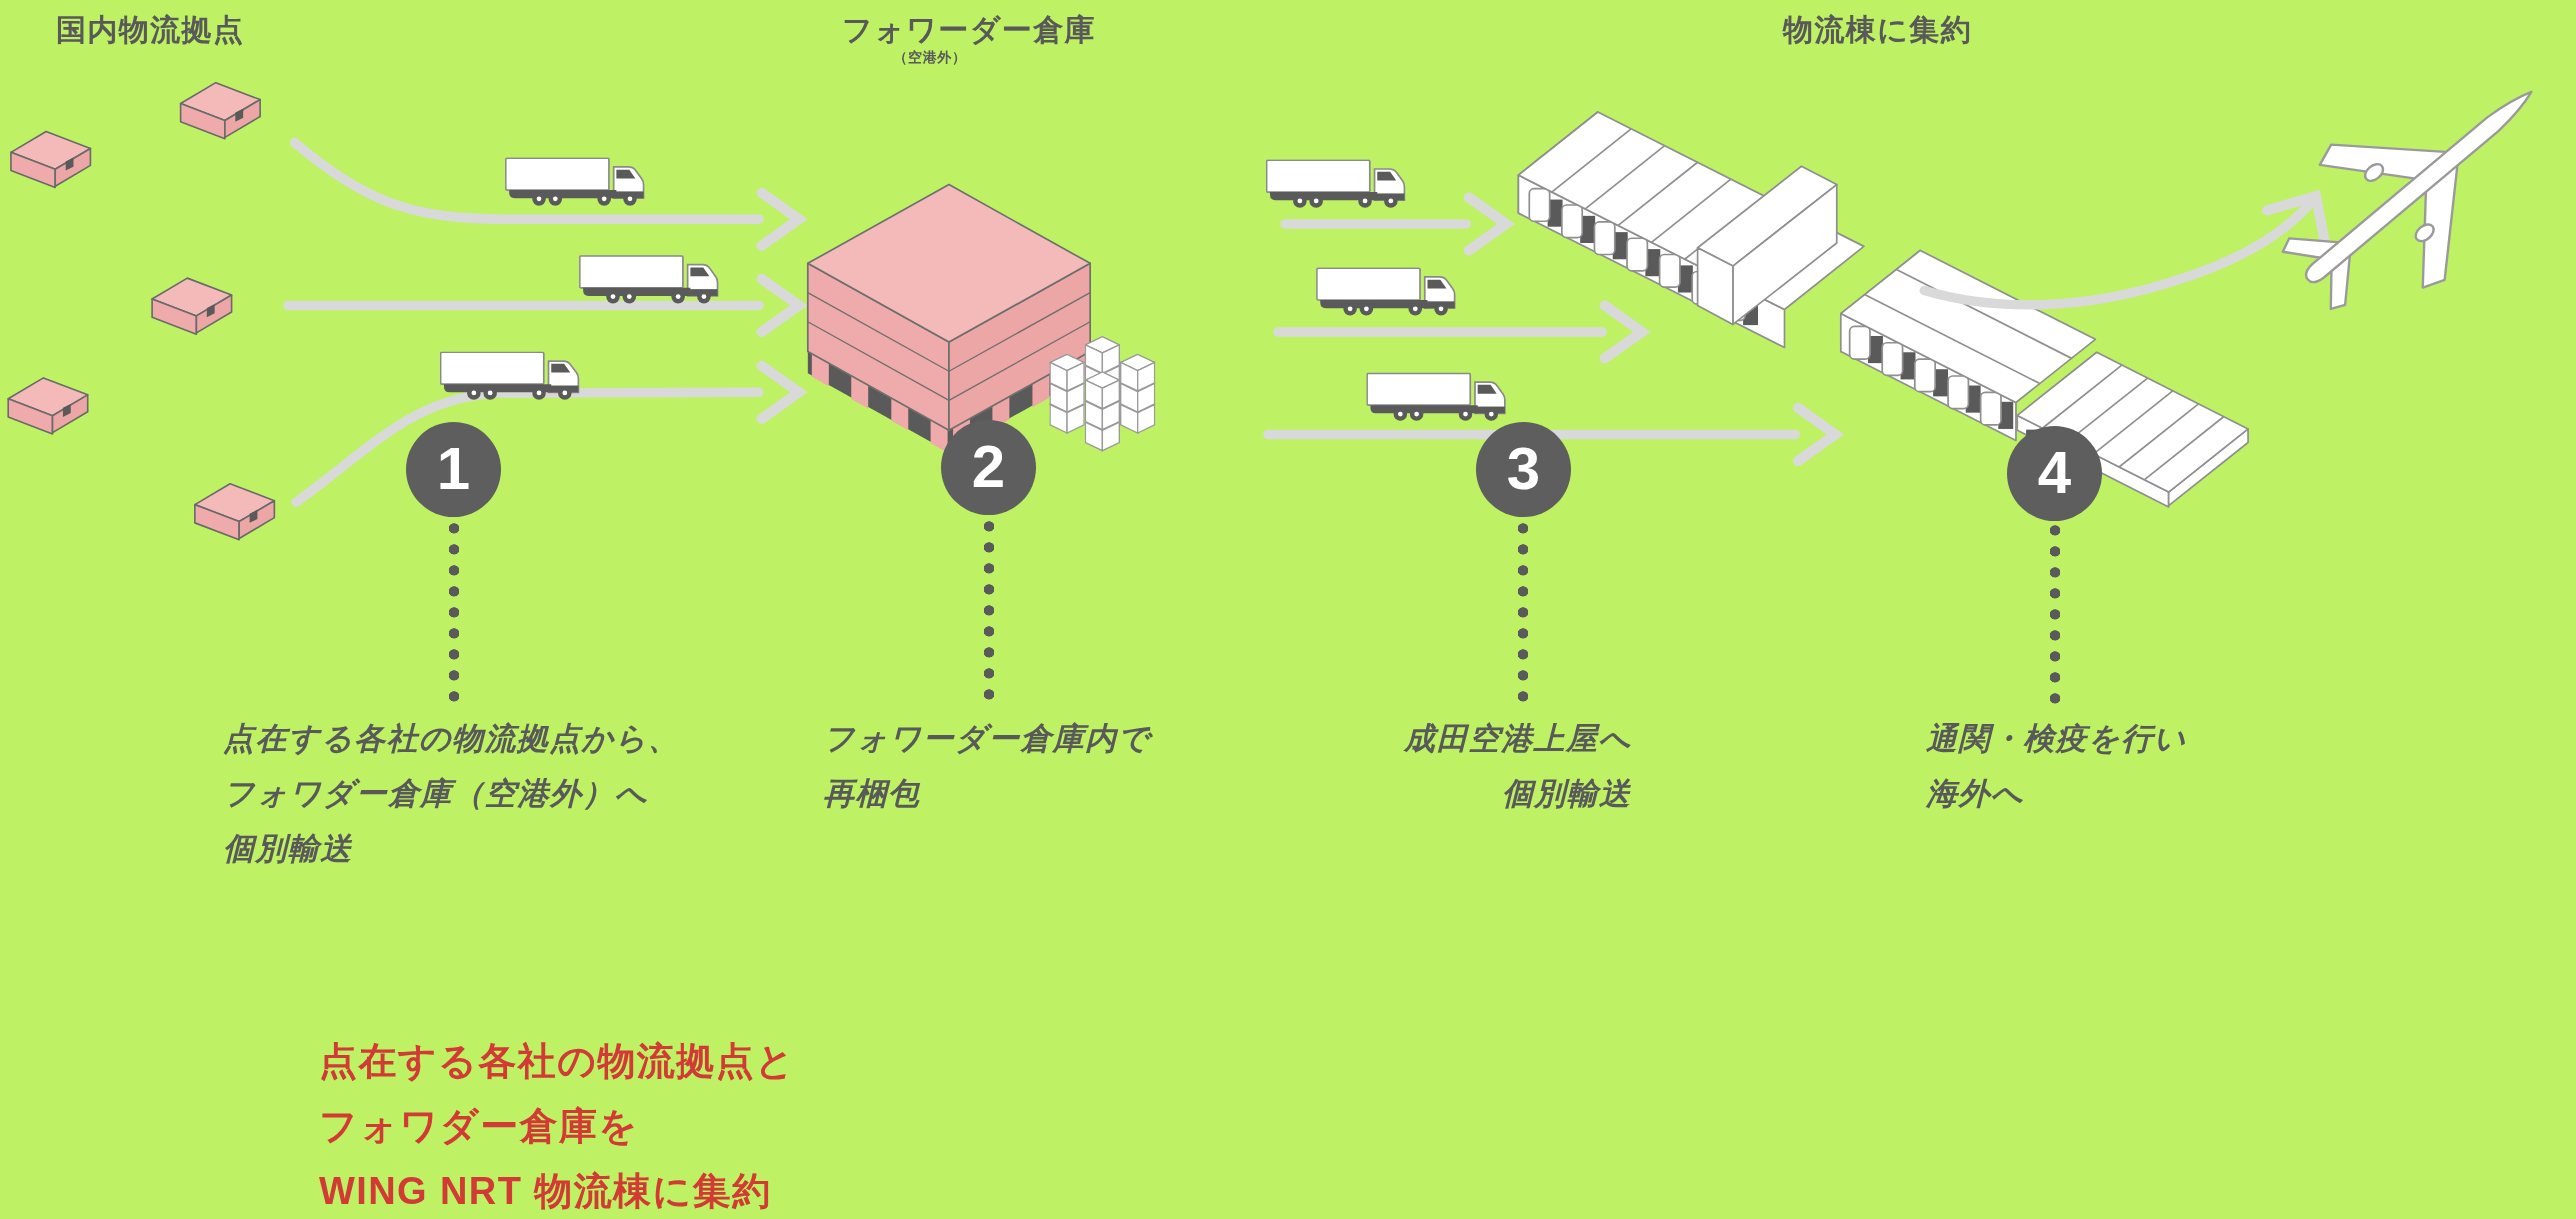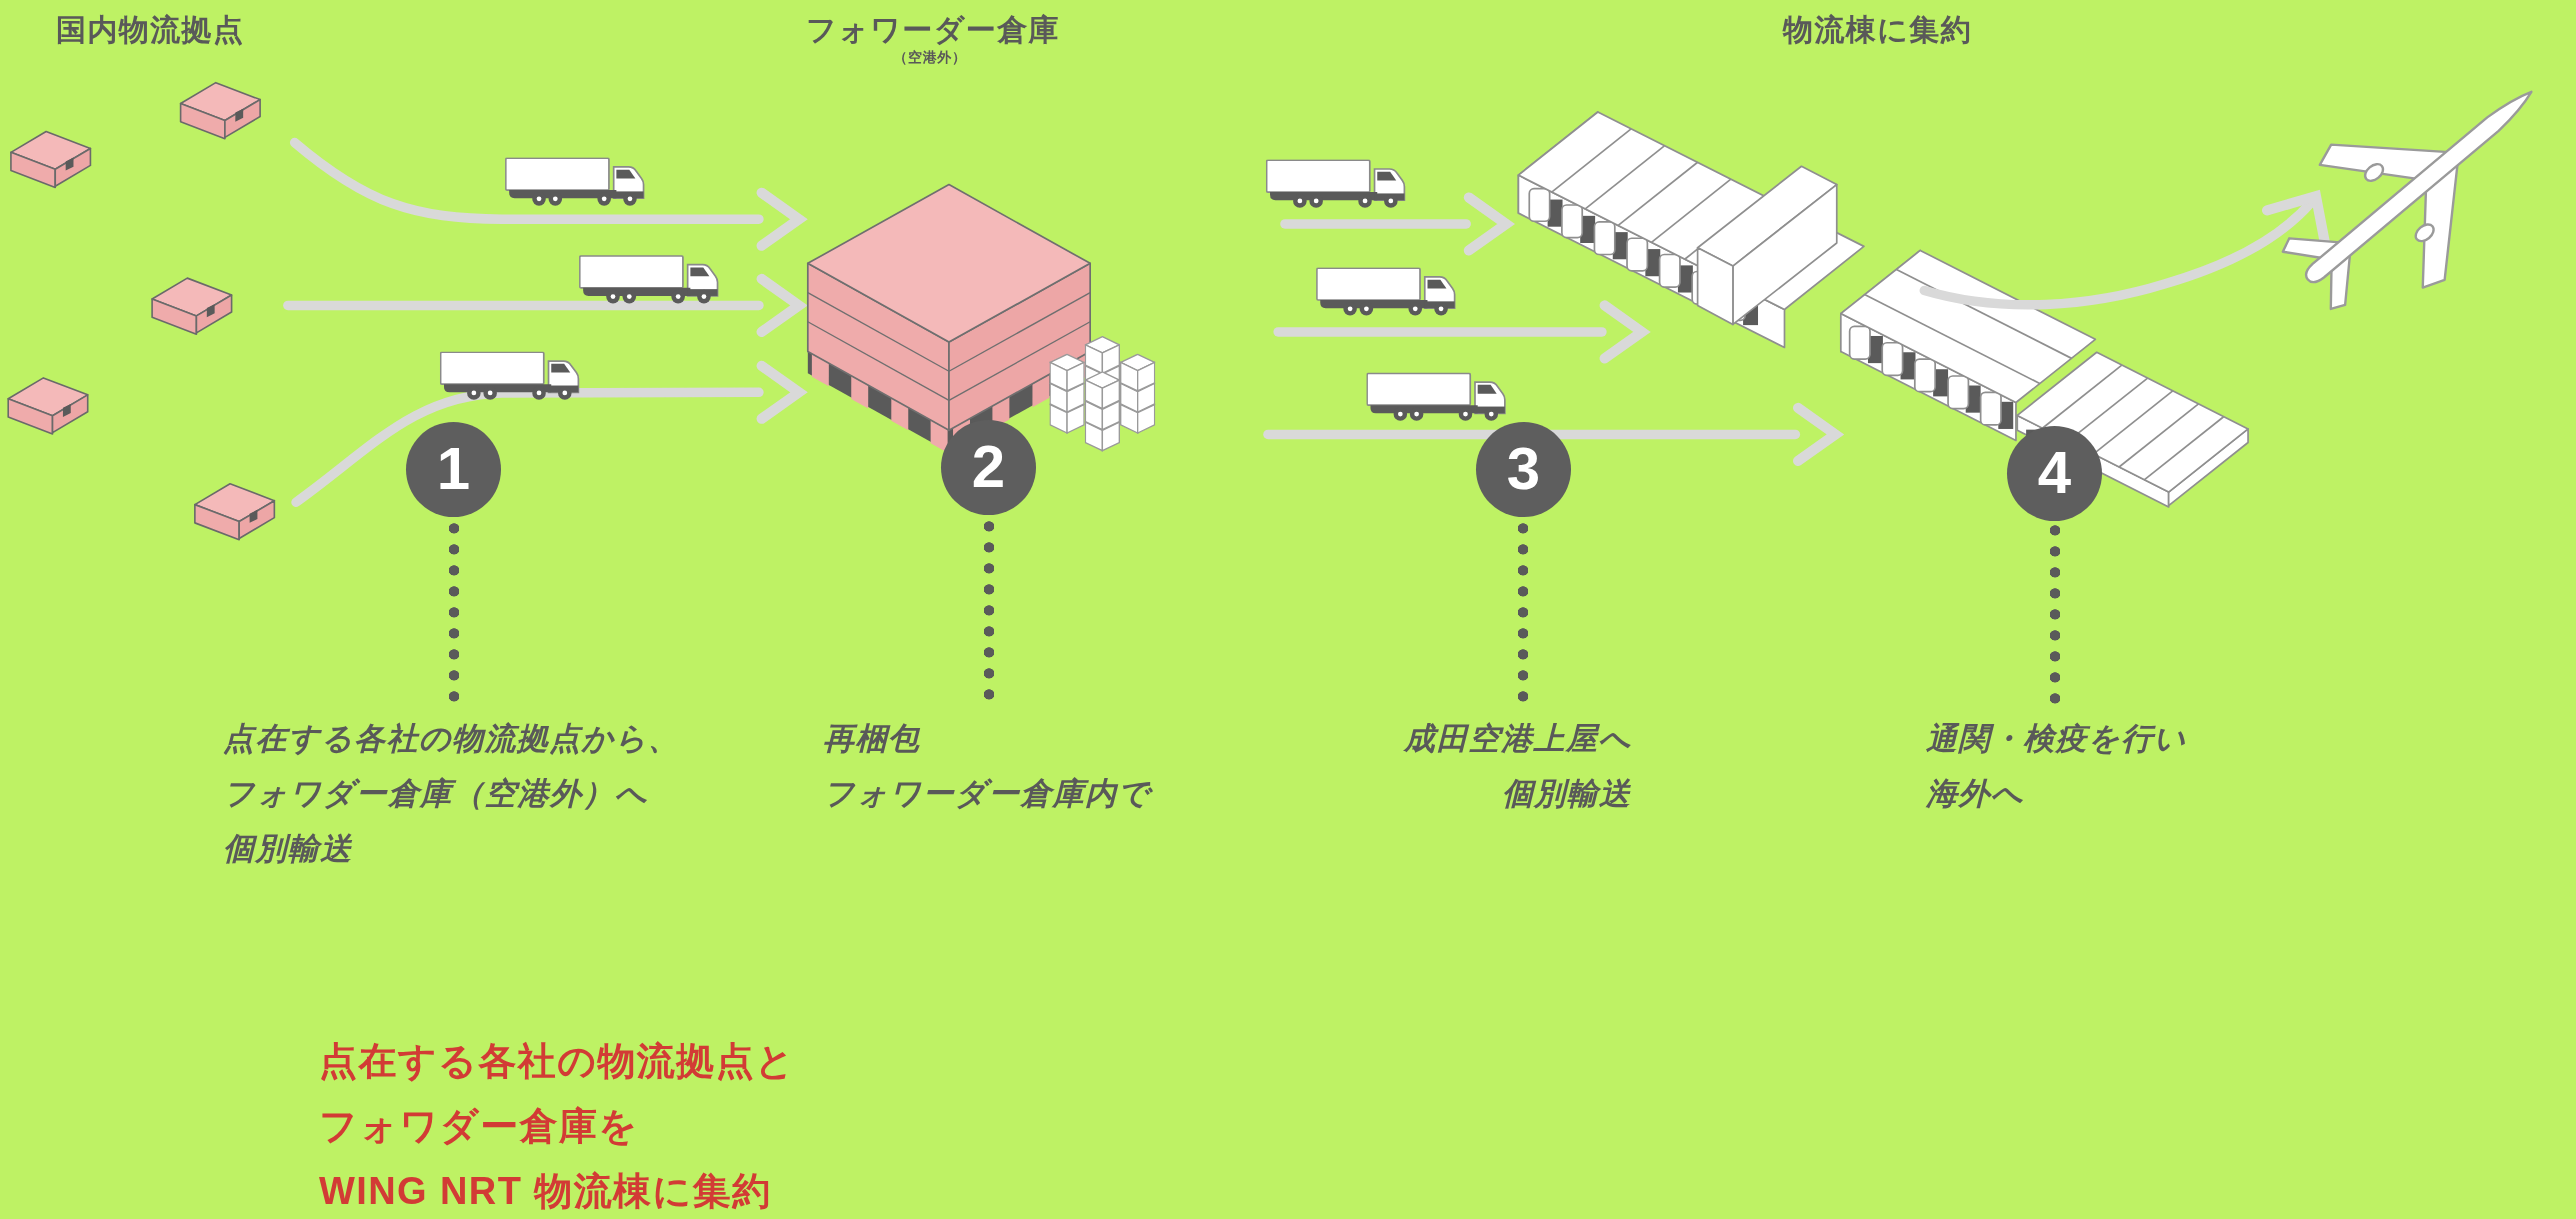--- a/index.html
+++ b/index.html
@@ -1,20 +1,20 @@
 <!DOCTYPE html>
 <html style="font-size:11px"><head>
 <meta charset="utf-8">
 <style>
   html,body{margin:0;padding:0;background:#fff;}
   .stage{position:relative;width:2576px;height:1219px;background:#bef264;overflow:hidden;
          font-family:"Liberation Sans","DejaVu Sans",sans-serif;font-weight:700;color:#595959;}
   .art{position:absolute;left:0;top:0;}
   .hdr{position:absolute;font-size:30px;letter-spacing:1.4px;white-space:nowrap;}
-  .hdr-center{transform:translateX(-50%);}
+  .hdr-center{transform:translateX(-50%);margin-left:36px;}
   .hdr-sub{position:absolute;font-size:14px;letter-spacing:0.7px;transform:translateX(-50%);white-space:nowrap;}
   .num-circle{position:absolute;width:95px;height:95px;border-radius:50%;background:#5e5e5e;
               color:#ffffff;font-size:60px;line-height:94px;text-align:center;}
   .dots{position:absolute;width:9.5px;height:185px;
         background-image:radial-gradient(circle at 4.8px 5.4px,#5a5a5a 4.8px,rgba(0,0,0,0) 5.4px);
         background-size:9.5px 21px;background-repeat:repeat-y;}
   .desc{position:absolute;font-size:31px;letter-spacing:1.4px;line-height:55px;white-space:nowrap;font-style:italic;}
   .callout{position:absolute;left:319px;top:1029px;font-size:38px;letter-spacing:1.4px;
            line-height:65px;color:#d23b35;white-space:nowrap;}
 </style>
@@ -226,22 +226,22 @@
   <div class="dots" style="left:984px;top:521px;"></div>
   <div class="dots" style="left:1518px;top:523px;"></div>
   <div class="dots" style="left:2050px;top:525px;"></div>
 
   <div class="desc" style="left:223px;top:711px;">
     <div>点在する各社の物流拠点から、</div>
     <div>フォワダー倉庫（空港外）へ</div>
     <div>個別輸送</div>
   </div>
   <div class="desc" style="left:823px;top:711px;">
+    <div>フォワーダー倉庫内で</div>
     <div>再梱包</div>
-    <div>フォワーダー倉庫内で</div>
   </div>
   <div class="desc" style="left:1404px;top:711px;text-align:right;">
     <div>成田空港上屋へ</div>
     <div>個別輸送</div>
   </div>
   <div class="desc" style="left:1926px;top:711px;">
     <div>通関・検疫を行い</div>
     <div>海外へ</div>
   </div>
 

